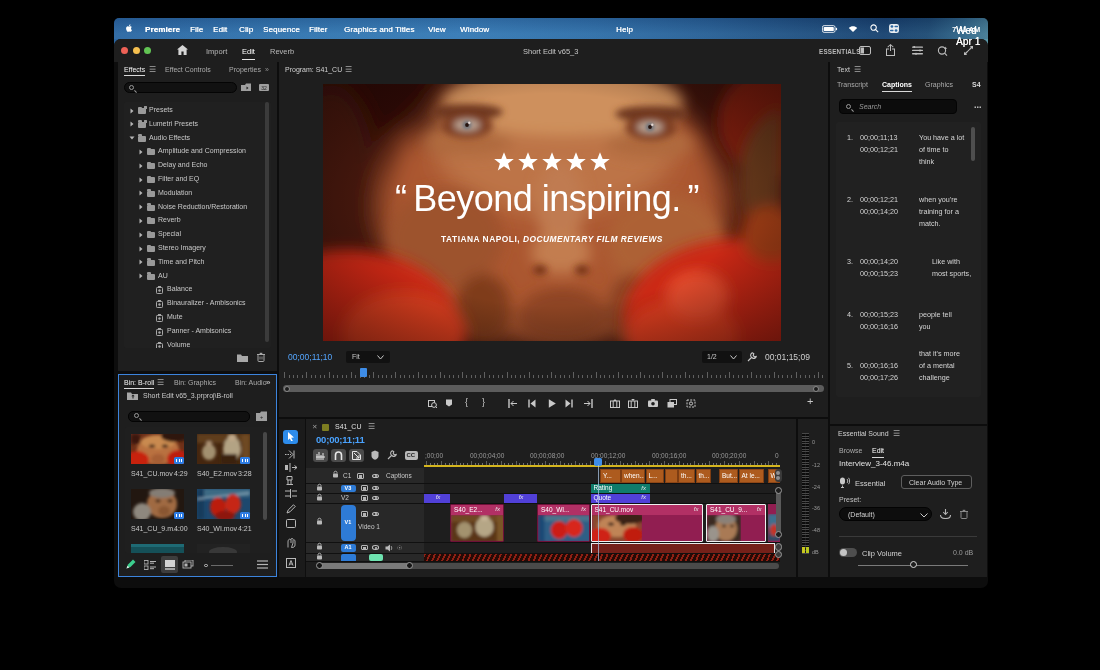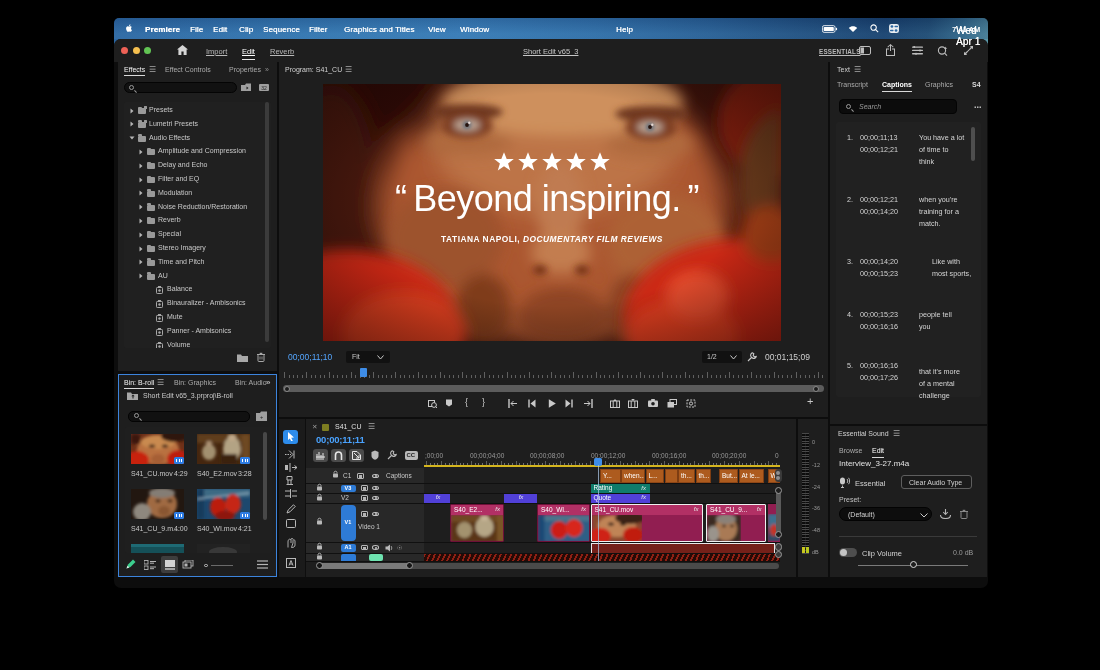--- a/index.html
+++ b/index.html
@@ -18,21 +18,21 @@
 #menubar svg, #menubar span { z-index:2; }
 
 #bluecorner { left:114px; top:39px; width:874px; height:10px;
   background:linear-gradient(100deg,#2a65a0 0%,#3579b4 40%,#265d92 68%,#163e6a 88%,#3a7390 96%,#5d98a8 100%); }
 
 
 #appwin { left:114px; top:39px; width:874px; height:549px; background:#0d0d0d;
   border-radius:7px; }
 #titlebar { left:0; top:0; width:874px; height:23px; background:#1e1e1e; border-radius:7px 7px 0 0; }
 .tl { position:absolute; top:8px; width:7px; height:7px; border-radius:50%; }
-#titlebar .tabtxt { position:absolute; top:8px; font-size:7.5px; color:#b9b9b9;text-decoration:underline; }
+#titlebar .tabtxt { position:absolute; top:8px; font-size:7.5px; color:#b9b9b9; }
 
 .panel { position:absolute; background:#1e1e1e; }
 .tabrow { position:absolute; left:0; top:0; right:0; height:14px; font-size:7px; color:#ababab; }
 .tabrow span { position:absolute; top:4px; }
 .tabactive { color:#f2f2f2; border-bottom:1.5px solid #d9d9d9; padding-bottom:2px; }
 
 
 .searchbox { position:absolute; background:#111; border:1px solid #040404; border-radius:6px; }
 .mag { position:absolute; width:5px; height:5px; border:1px solid #9a9a9a; border-radius:50%; }
 .mag:after { content:""; position:absolute; width:3px; height:1px; background:#9a9a9a;
@@ -1126,30 +1126,30 @@
         <div class="caprow" style="left:24px;top:72px">00;00;12;21<br>00;00;14;20</div>
         <div class="caprow" style="left:83px;top:72px">when you're<br>training for a<br>match.</div>
         <div class="caprow" style="left:4px;top:134px;width:13px;text-align:right">3.</div>
         <div class="caprow" style="left:24px;top:134px">00;00;14;20<br>00;00;15;23</div>
         <div class="caprow" style="left:96px;top:134px">Like with<br>most sports,</div>
         <div class="caprow" style="left:4px;top:186.5px;width:13px;text-align:right">4.</div>
         <div class="caprow" style="left:24px;top:186.5px">00;00;15;23<br>00;00;16;16</div>
         <div class="caprow" style="left:83px;top:186.5px">people tell<br>you</div>
         <div class="caprow" style="left:4px;top:238px;width:13px;text-align:right">5.</div>
         <div class="caprow" style="left:24px;top:238px">00;00;16;16<br>00;00;17;26</div>
-        <div class="caprow" style="left:83px;top:244px">that it's more<br>of a mental<br>challenge</div>
+        <div class="caprow" style="left:83px;top:226px">that it's more<br>of a mental<br>challenge</div>
       </div>
       <div class="abs" style="left:141px;top:65px;width:4px;height:34px;background:#4e4e4e;border-radius:2px"></div>
     </div>
     <div id="espanel" class="panel" style="left:716px;top:387px;width:157px;height:151px">
       <span class="abs" style="left:8px;top:4px;font-size:7px;color:#d2d2d2">Essential Sound</span>
       <span class="abs" style="left:63px;top:3px;font-size:8px;color:#ababab">☰</span>
       <span class="abs" style="left:9px;top:21px;font-size:7px;color:#ababab">Browse</span>
       <span class="abs" style="left:42px;top:21px;font-size:7px;color:#fff;border-bottom:1.5px solid #d9d9d9;padding-bottom:3px">Edit</span>
-      <span class="abs" style="left:9px;top:33px;font-size:8px;color:#e3e3e3">Interview_3-27.m4a</span>
+      <span class="abs" style="left:9px;top:33px;font-size:8px;color:#e3e3e3">Interview_3-46.m4a</span>
       <svg class="abs" style="left:9px;top:51px" width="11" height="11" viewBox="0 0 11 11">
         <path d="M3.5 0.5 C5 0.5 6 1.5 6 3 V5 C6 6.5 5 7.5 3.5 7.5 2 7.5 1 6.5 1 5 V3 C1 1.5 2 0.5 3.5 0.5 Z" fill="#c9c9c9"></path>
         <path d="M3.5 8.5 V10.5 M2 10.5 H5" stroke="#c9c9c9" stroke-width="0.9"></path>
         <path d="M8 2 C9 3 9 5 8 6 M9.5 0.8 C11 2.4 11 5.6 9.5 7.2" stroke="#c9c9c9" stroke-width="0.9" fill="none"></path>
       </svg>
       <span class="abs" style="left:25px;top:53px;font-size:7.5px;color:#d2d2d2">Essential</span>
       <div class="abs" style="left:71px;top:49px;width:71px;height:14px;border:1px solid #5e5e5e;border-radius:3px;background:#1a1a1a">
         <span class="abs" style="left:7px;top:3px;font-size:7px;color:#d2d2d2">Clear Audio Type</span>
       </div>
       <span class="abs" style="left:9px;top:70px;font-size:7px;color:#c2c2c2">Preset:</span>

